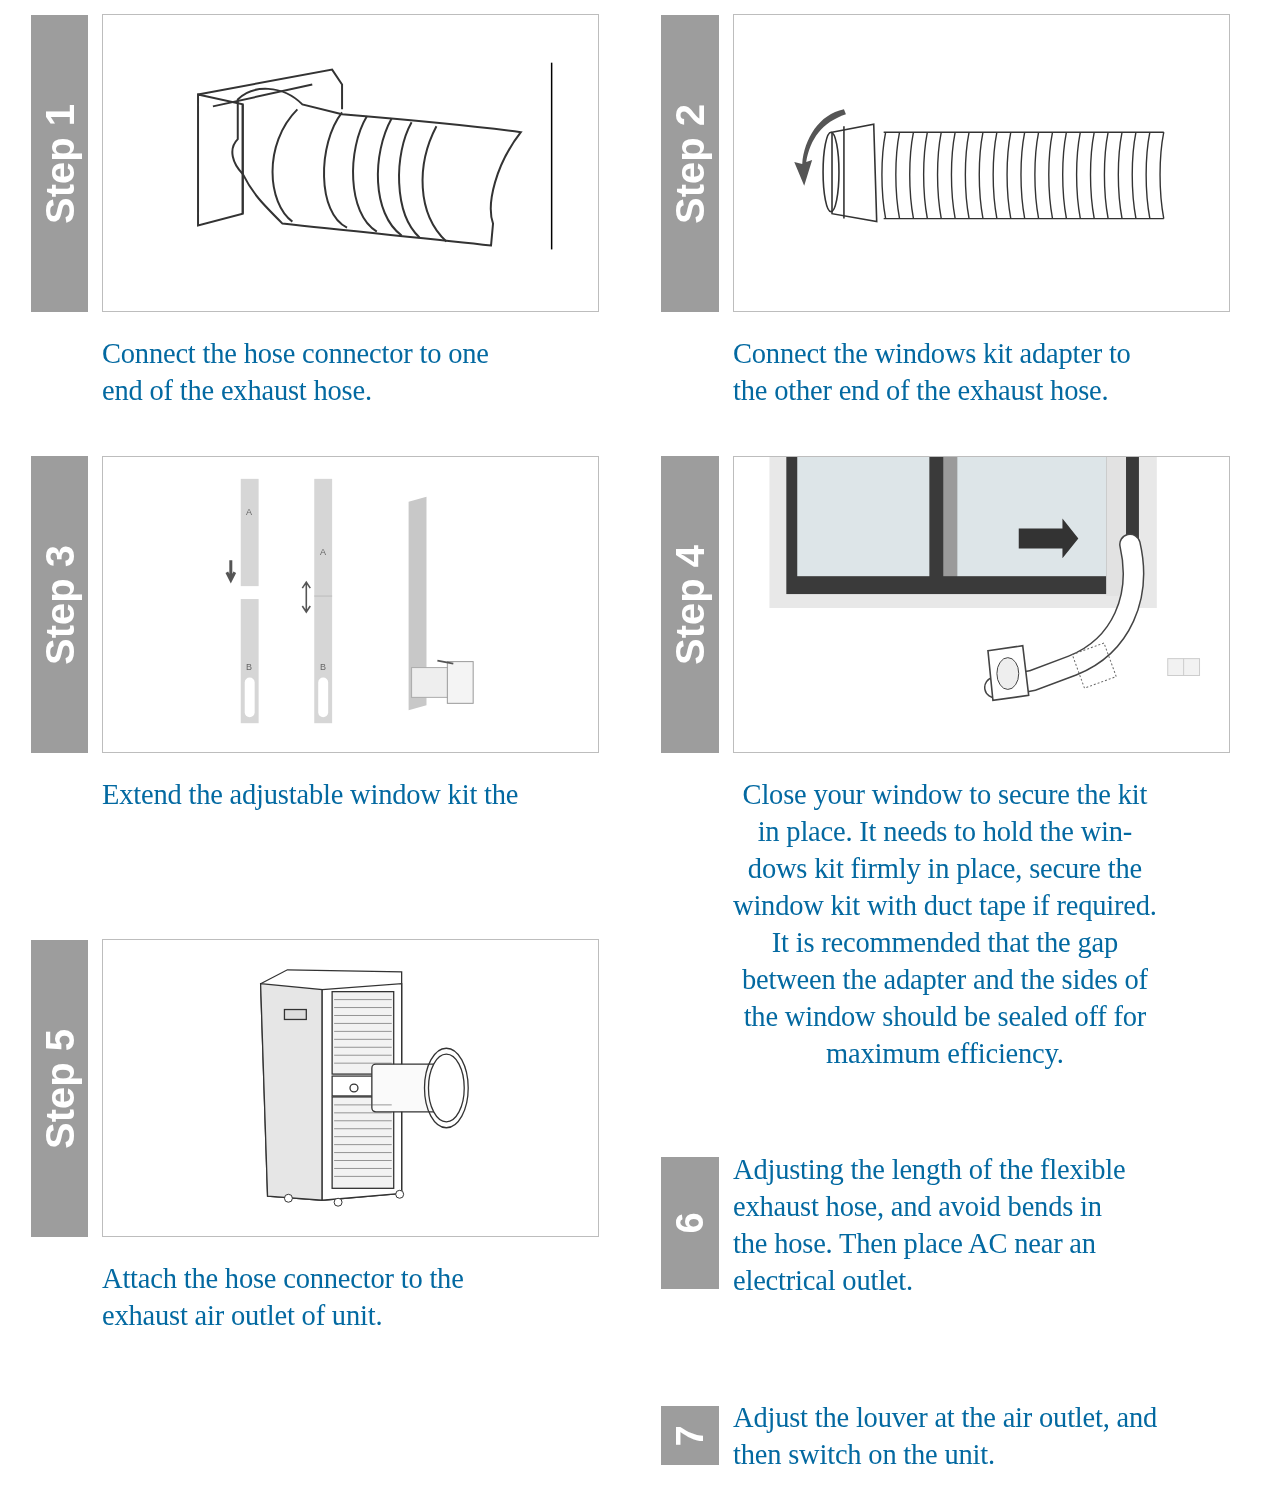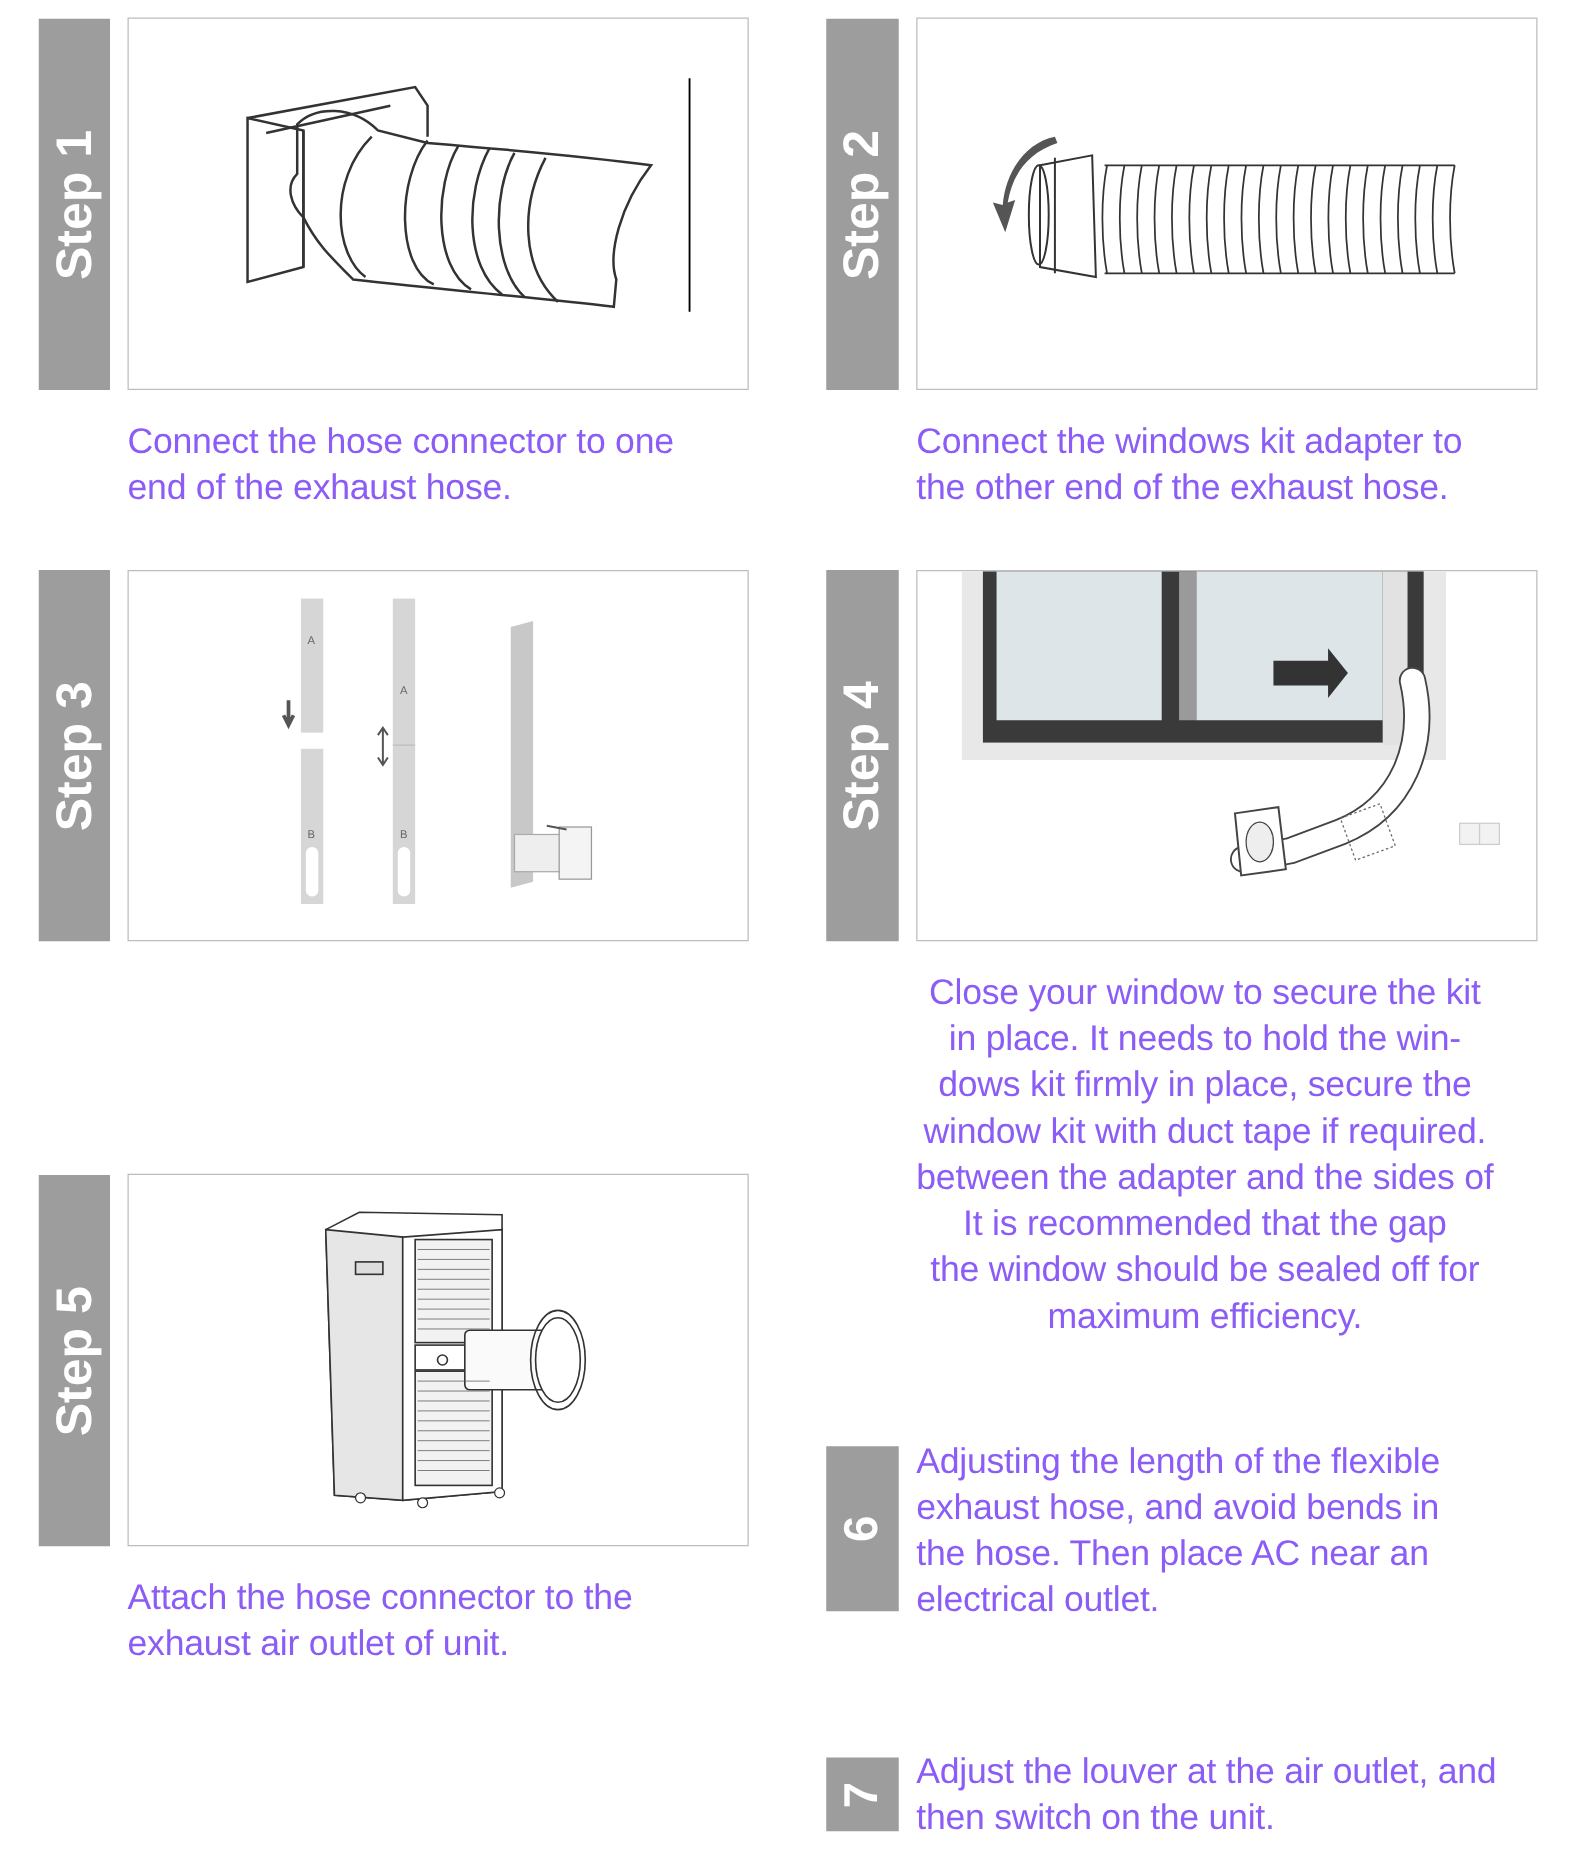--- a/index.html
+++ b/index.html
@@ -5,22 +5,22 @@
   html, body { margin: 0; padding: 0; background: #ffffff; }
   body { width: 1267px; height: 1499px; position: relative; overflow: hidden;
          font-family: "Liberation Sans", sans-serif; color: #2a2a2a; }
   .tab { position: absolute; background: #9d9d9d; }
   .tab-label { position: absolute; left: 50%; top: 50%; color: #ffffff;
                font-weight: bold; font-size: 40px; white-space: nowrap;
                transform: translate(-50%, -50%) rotate(-90deg);
                font-family: "Liberation Sans", sans-serif; }
   .frame { position: absolute; border: 1.5px solid #bdbdbd; background: #fff; box-sizing: border-box; }
   .frame svg { position: absolute; left: 0; top: 0; width: 100%; height: 100%; }
-  .desc { position: absolute; font-size: 28.5px; line-height: 37px; color: #8b5cf6;
-          font-family: Liberation Sans, sans-serif; letter-spacing: -0.2px; }
+  .desc { position: absolute; font-size: 28.5px; line-height: 37px; color: #0369a1;
+          font-family: Liberation Serif, serif; letter-spacing: -0.2px; }
   .desc div { white-space: nowrap; }
 </style>
 </head>
 <body>
 
 <div class="tab" style="left:31px;top:15px;width:57px;height:297px;">
   <span class="tab-label">Step 1</span>
 </div>
 <div class="frame" style="left:102px;top:14px;width:497px;height:298px;">
   <svg viewBox="0 0 497 298">
@@ -85,20 +85,21 @@
     <rect x="310" y="212" width="40" height="30" fill="#eee" stroke="#aaa"></rect>
     <rect x="346" y="206" width="26" height="42" fill="#f4f4f4" stroke="#999"></rect>
     <path d="M336 205 L352 208" stroke="#555" stroke-width="1.6"></path>
   </svg>
   <span style="position:absolute;left:143px;top:50px;font-size:9px;color:#666;">A</span>
   <span style="position:absolute;left:143px;top:205px;font-size:9px;color:#666;">B</span>
   <span style="position:absolute;left:217px;top:90px;font-size:9px;color:#666;">A</span>
   <span style="position:absolute;left:217px;top:205px;font-size:9px;color:#666;">B</span>
 </div>
 <div class="desc" style="left:102px;top:776px;">
+  <div>Extend the adjustable window kit the</div>
 </div>
 
 <div class="tab" style="left:661px;top:456px;width:58px;height:297px;">
   <span class="tab-label">Step 4</span>
 </div>
 <div class="frame" style="left:733px;top:456px;width:497px;height:297px;">
   <svg viewBox="0 0 497 297">
     <rect x="35" y="0" width="390" height="152" fill="#e8e8e8"></rect>
     <rect x="52" y="0" width="355" height="138" fill="#3a3a3a"></rect>
     <rect x="63" y="0" width="133" height="120" fill="#dde5e8"></rect>
@@ -113,22 +114,22 @@
     <ellipse cx="275" cy="218" rx="11" ry="16" fill="#eee" stroke="#444"></ellipse>
     <rect x="436" y="203" width="32" height="17" fill="#f2f2f2" stroke="#ccc"></rect>
     <line x1="452" y1="203" x2="452" y2="220" stroke="#ccc"></line>
   </svg>
 </div>
 <div class="desc" style="left:733px;top:776px;text-align:center;">
   <div>Close your window to secure the kit</div>
   <div>in place. It needs to hold the win-</div>
   <div>dows kit firmly in place, secure the</div>
   <div>window kit with duct tape if required.</div>
+  <div>It is recommended that the gap</div>
   <div>between the adapter and the sides of</div>
-  <div>It is recommended that the gap</div>
   <div>the window should be sealed off for</div>
   <div>maximum efficiency.</div>
 </div>
 
 <div class="tab" style="left:31px;top:940px;width:57px;height:297px;">
   <span class="tab-label">Step 5</span>
 </div>
 <div class="frame" style="left:102px;top:939px;width:497px;height:298px;">
   <svg viewBox="0 0 497 298">
     <g stroke="#333" stroke-width="1.3" fill="#fff">

